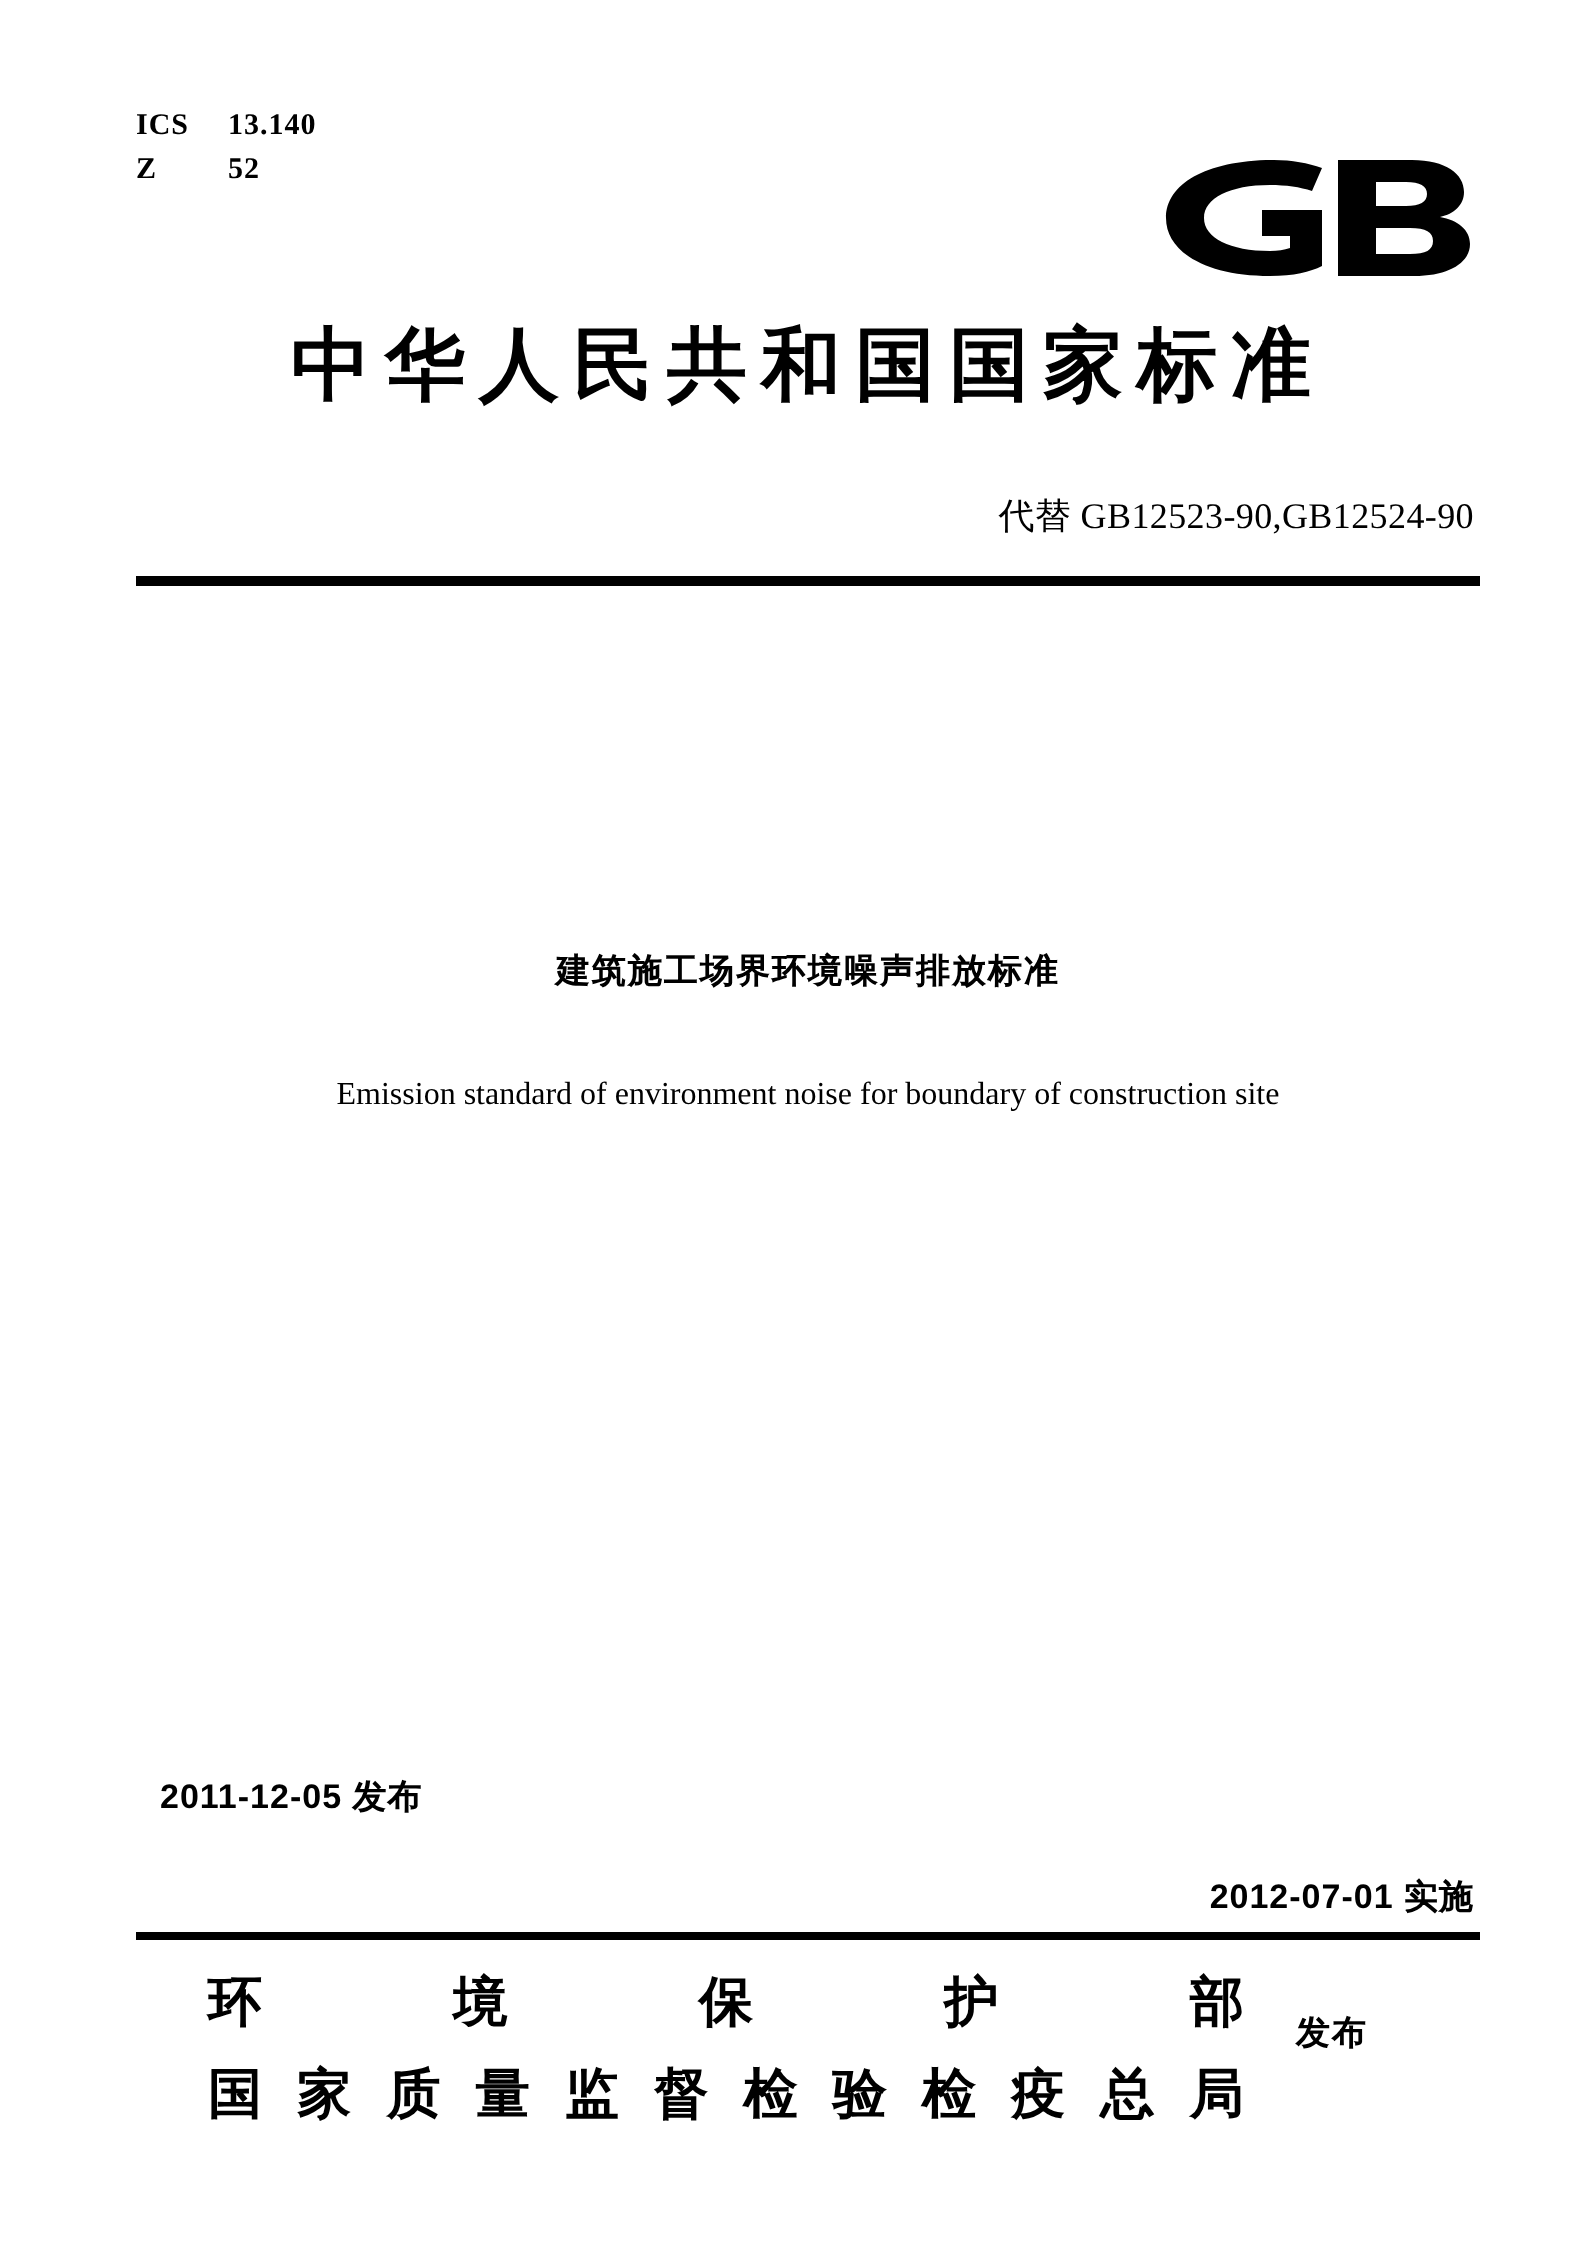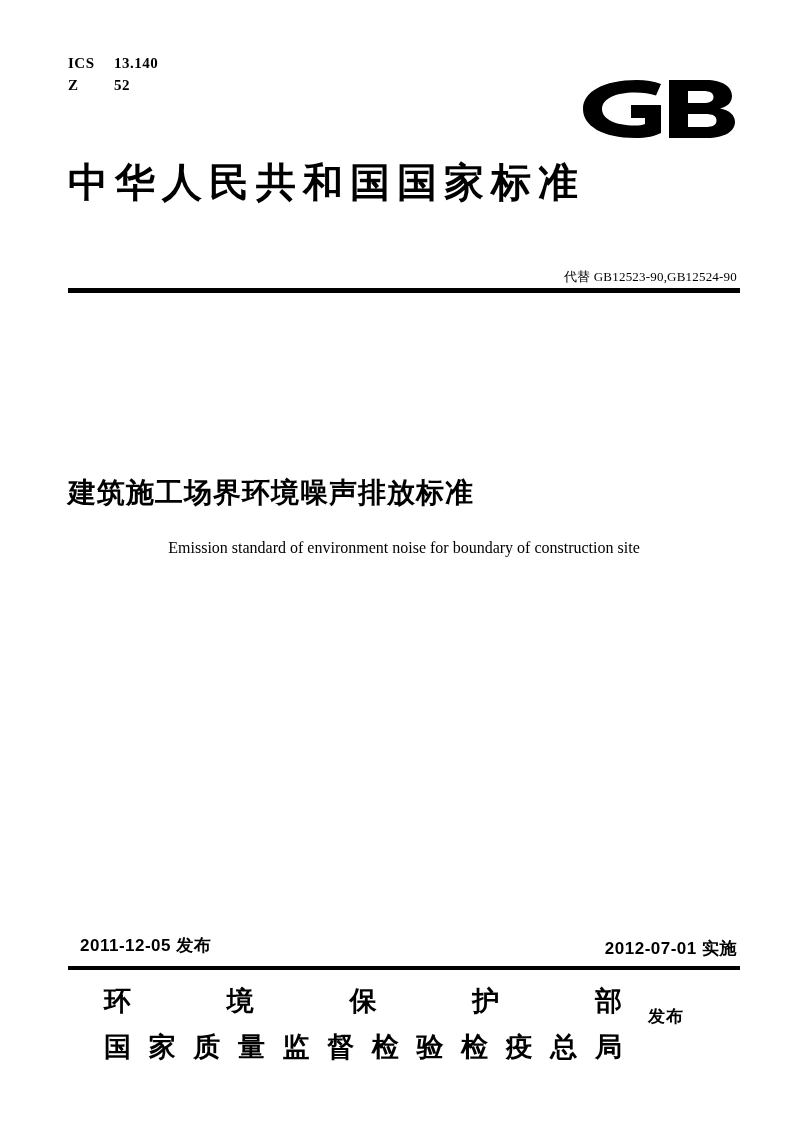--- a/index.html
+++ b/index.html
@@ -51,93 +51,93 @@
     height: 62px;
   }
   .gb-logo svg { display: block; }
 
   
   .std-title {
     position: absolute;
     left: 68px;
     top: 155px;
     width: 672px;
-    text-align: left;
+    text-align: center;
     font-family: Liberation Serif, serif;
     font-weight: bold;
     font-size: 40px;
     letter-spacing: 7px;
     white-space: nowrap;
   }
 
   .std-number {
     position: absolute;
     right: 57px;
     top: 218px;
     font-family: "Liberation Sans", sans-serif;
     font-weight: bold;
     font-size: 19px;
     letter-spacing: 1px;
   }
   .std-replaces {
     position: absolute;
     right: 57px;
-    top: 268px;
-    font-family: "Liberation Serif", serif;
+    top: 246px;
+    font-family: "Liberation Serif", serif;
+    font-size: 18px;
+    letter-spacing: 0.2px;
+  }
+
+  .rule-top {
+    position: absolute;
+    left: 68px;
+    top: 288px;
+    width: 672px;
+    height: 5px;
+    background: #000;
+  }
+
+  
+  .doc-title-cn {
+    position: absolute;
+    left: 68px;
+    top: 474px;
+    width: 672px;
+    text-align: center;
+    font-family: "DejaVu Sans", sans-serif;
+    font-weight: bold;
+    font-size: 17px;
+    letter-spacing: 1px;
+  }
+  .doc-title-en {
+    position: absolute;
+    left: 68px;
+    top: 539px;
+    width: 672px;
+    text-align: center;
+    font-family: "Liberation Serif", serif;
+    font-weight: normal;
+    font-size: 16px;
+  }
+  .doc-note {
+    position: absolute;
+    left: 68px;
+    top: 600px;
+    width: 672px;
+    text-align: center;
+    font-family: "DejaVu Sans", sans-serif;
     font-size: 13px;
     letter-spacing: 0.2px;
   }
 
-  .rule-top {
-    position: absolute;
-    left: 68px;
-    top: 288px;
-    width: 672px;
-    height: 5px;
-    background: #000;
-  }
-
-  
-  .doc-title-cn {
-    position: absolute;
-    left: 68px;
-    top: 474px;
-    width: 672px;
-    text-align: left;
-    font-family: "DejaVu Sans", sans-serif;
-    font-weight: bold;
-    font-size: 28px;
-    letter-spacing: 1px;
-  }
-  .doc-title-en {
-    position: absolute;
-    left: 68px;
-    top: 539px;
-    width: 672px;
-    text-align: center;
-    font-family: "Liberation Serif", serif;
-    font-weight: normal;
-    font-size: 16px;
-  }
-  .doc-note {
-    position: absolute;
-    left: 68px;
-    top: 600px;
-    width: 672px;
-    text-align: center;
-    font-family: "DejaVu Sans", sans-serif;
-    font-size: 13px;
-    letter-spacing: 0.2px;
-  }
-
   
   .issue-date {
     position: absolute;
     left: 80px;
-    top: 934px;
+    top: 887px;
     font-family: "Liberation Sans", sans-serif;
     font-weight: bold;
     font-size: 17px;
     letter-spacing: 0.5px;
   }
   .effective-date {
     position: absolute;
     right: 57px;
     top: 937px;
     font-family: "Liberation Sans", sans-serif;

